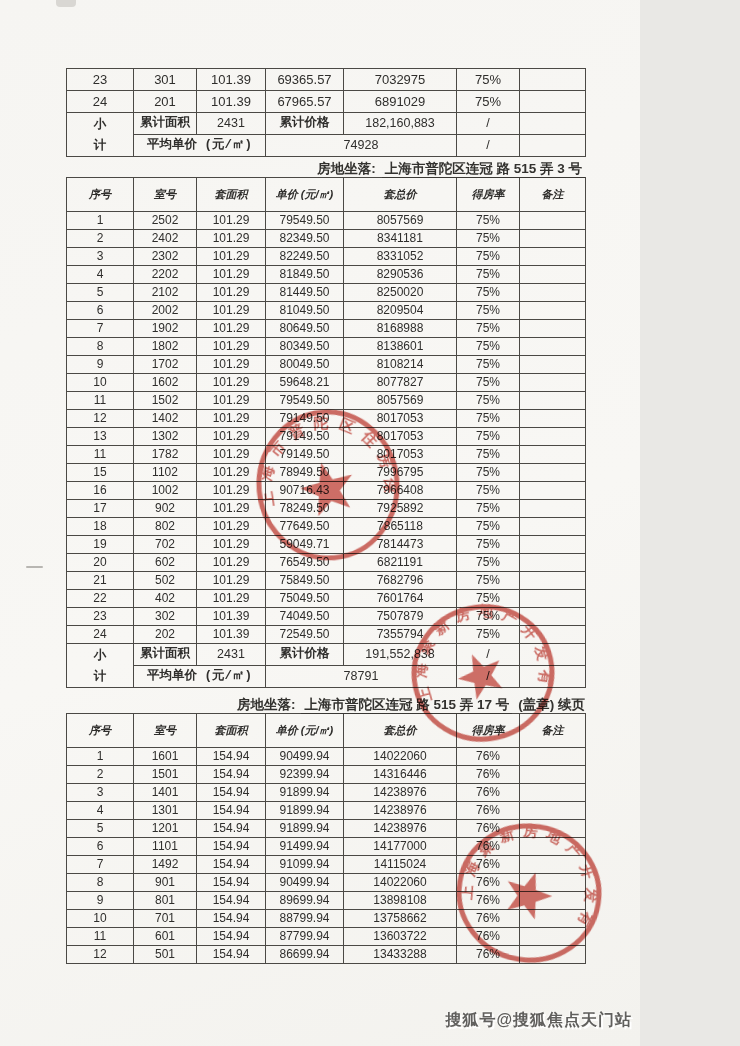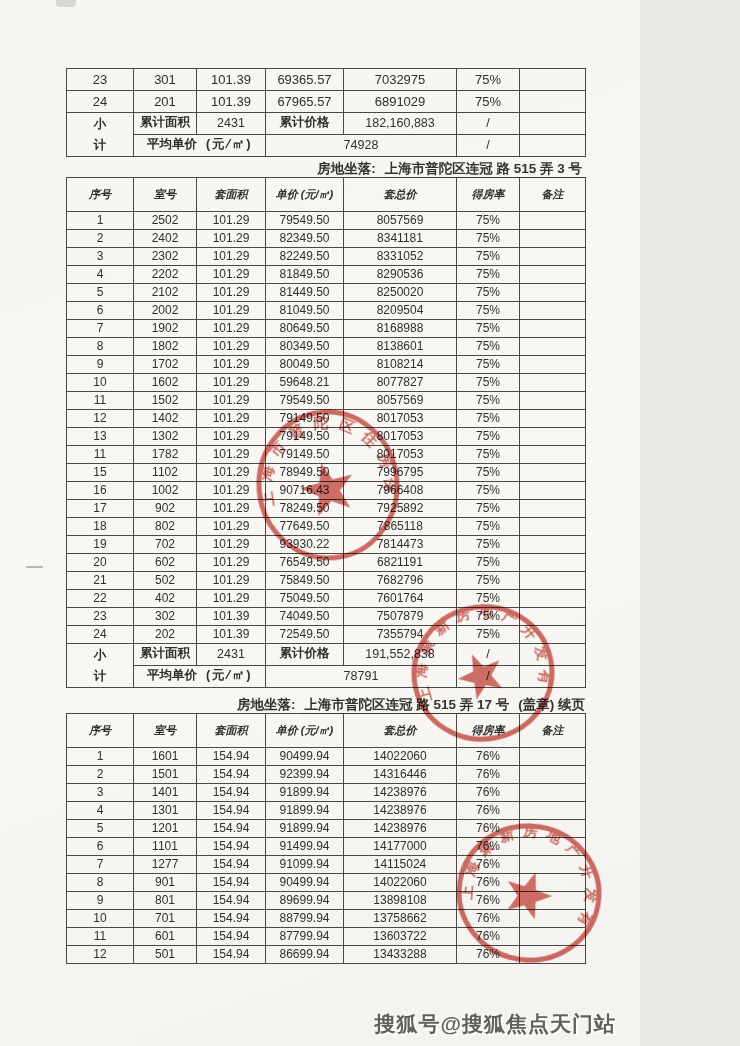--- a/index.html
+++ b/index.html
@@ -60,22 +60,22 @@
     position: absolute;
     pointer-events: none;
     mix-blend-mode: multiply;
     opacity: 0.78;
     filter: blur(0.4px);
   }
   .stamp text { font-family: "Liberation Sans", "DejaVu Sans", sans-serif; font-weight: bold; }
   .watermark {
     position: absolute;
     top: 1010px;
-    right: 24px;
-    font-size: 21px;
+    right: 8px;
+    font-size: 16px;
     font-weight: bold;
     letter-spacing: 1px;
     color: #605f5d;
     text-shadow: 2px 2px 0 rgba(255,255,255,0.95), -1px -1px 0 rgba(255,255,255,0.5);
   }
   .margin-dash {
     position: absolute;
     left: 26px;
     top: 566px;
     width: 17px;
@@ -333,21 +333,21 @@
           <td>101.29</td>
           <td>77649.50</td>
           <td>7865118</td>
           <td>75%</td>
           <td></td>
         </tr>
         <tr>
           <td>19</td>
           <td>702</td>
           <td>101.29</td>
-          <td>93930.22</td>
+          <td>59049.71</td>
           <td>7814473</td>
           <td>75%</td>
           <td></td>
         </tr>
         <tr>
           <td>20</td>
           <td>602</td>
           <td>101.29</td>
           <td>76549.50</td>
           <td>6821191</td>
@@ -484,21 +484,21 @@
           <td>6</td>
           <td>1101</td>
           <td>154.94</td>
           <td>91499.94</td>
           <td>14177000</td>
           <td>76%</td>
           <td></td>
         </tr>
         <tr>
           <td>7</td>
-          <td>1277</td>
+          <td>1492</td>
           <td>154.94</td>
           <td>91099.94</td>
           <td>14115024</td>
           <td>76%</td>
           <td></td>
         </tr>
         <tr>
           <td>8</td>
           <td>901</td>
           <td>154.94</td>

